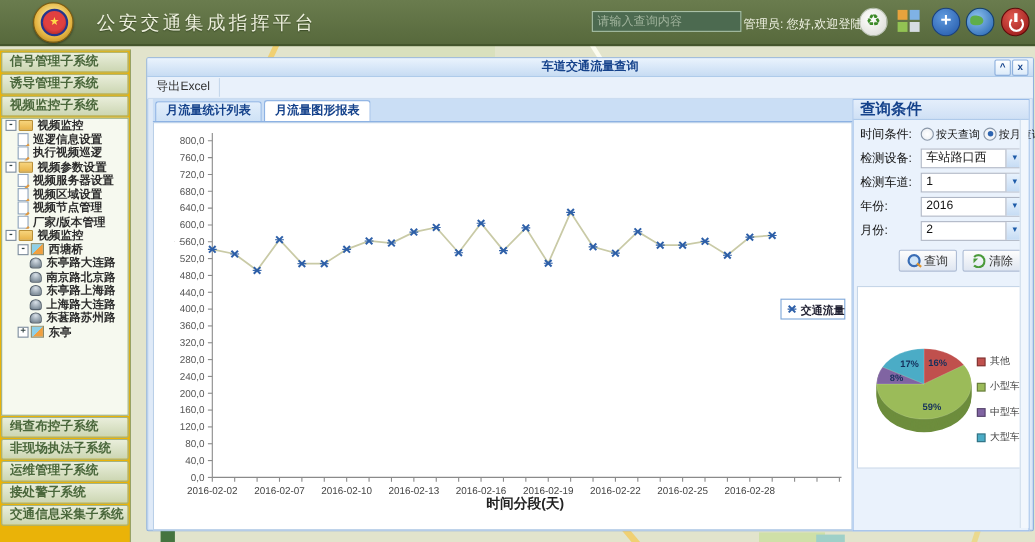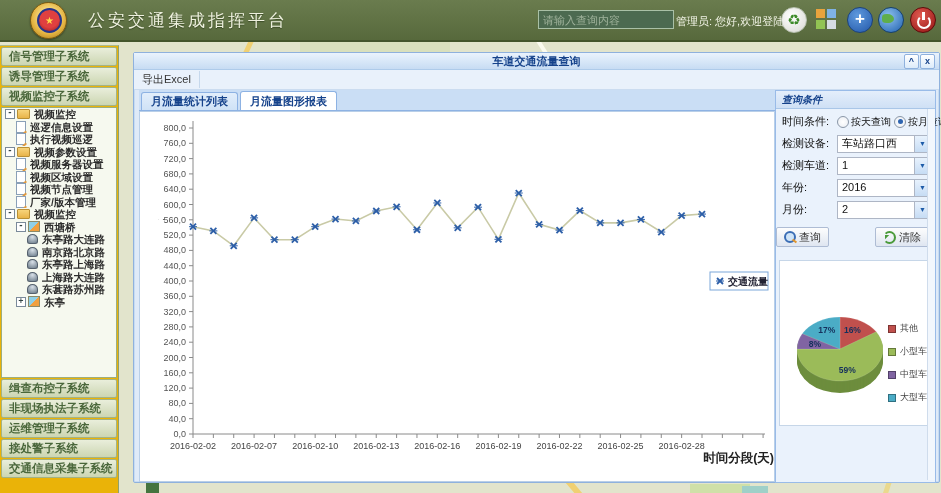--- a/index.html
+++ b/index.html
@@ -73,38 +73,38 @@
   .tb-btn{font-size:11px;color:#333;padding:0 8px;height:17px;line-height:17px;border-right:1px solid #c6d8ec;cursor:pointer;white-space:nowrap;}
   .win-body{position:relative;height:392px;}
   .left-col{position:absolute;left:5px;top:0;width:636px;height:392px;}
   .tabbar{height:20px;background:#cadef5;border-bottom:1px solid #8db2e3;padding-left:2px;display:flex;align-items:flex-end;}
   .tab{height:17px;line-height:17px;padding:0 9px;margin-right:2px;font-size:11px;font-weight:bold;color:#15428b;
        background:linear-gradient(#e2eefb,#cfe2f6);border:1px solid #8db2e3;border-bottom:none;border-radius:3px 3px 0 0;cursor:pointer;white-space:nowrap;}
   .tab.active{background:#fff;height:18px;line-height:18px;}
   .chart-area{position:absolute;left:0;top:21px;width:634px;height:369px;background:#fff;border:1px solid #b9cfe8;}
   .ylab{position:absolute;left:14px;top:96px;writing-mode:vertical-rl;text-orientation:upright;
         font-size:12.5px;font-weight:bold;color:#333;letter-spacing:3px;}
-  .xlab{position:absolute;left:0;right:0;top:338px;text-align:right;font-size:12.5px;font-weight:bold;color:#222;padding-left:41px;}
+  .xlab{position:absolute;left:0;right:0;top:338px;text-align:center;font-size:12.5px;font-weight:bold;color:#222;padding-left:41px;}
   svg text{font-family:"Liberation Sans","DejaVu Sans",sans-serif;}
   
   .right-panel{position:absolute;right:3px;top:0;width:159px;height:391px;background:#eaf2fc;border:1px solid #99bbe8;}
   .qc-header{height:17px;line-height:17px;background:linear-gradient(#e4eefb,#cfe0f5);border-bottom:1px solid #a9c6e8;
-             font-size:10px;font-weight:bold;color:#15428b;padding-left:6px;font-style:italic;}
+             font-size:14px;font-weight:bold;color:#15428b;padding-left:6px;}
   .form{position:absolute;left:0;top:18px;width:100%;}
   .frow{display:flex;align-items:center;height:19px;margin:3px 4px 0 6px;font-size:11px;color:#111;}
   .frow .flabel{width:55px;flex:none;white-space:nowrap;overflow:hidden;}
   .radio{position:relative;display:inline-block;width:10px;height:10px;border:1px solid #8a97a8;border-radius:50%;
          background:radial-gradient(#fff,#e8ecf2);margin-right:2px;flex:none;cursor:pointer;}
   .radio.checked::after{content:'';position:absolute;left:2.5px;top:2.5px;width:5px;height:5px;border-radius:50%;background:#2d64b0;}
   .rlab{font-size:10px;margin-right:3px;white-space:nowrap;}
   .sel{position:relative;flex:1;height:16px;background:#fff;border:1px solid #aeb6c5;cursor:pointer;}
   .sel .val{font-size:11px;padding:1px 4px;line-height:14px;white-space:nowrap;overflow:hidden;margin-right:15px;}
   .sel .trig{position:absolute;right:0;top:0;width:15px;height:100%;background:linear-gradient(#e8f2fd,#c6dcf4);
              border-left:1px solid #aeb6c5;color:#1d5ba8;font-size:7px;text-align:center;line-height:16px;}
-  .btnrow{display:flex;justify-content:space-between;gap:5px;margin:8px 6px 0 0;}
+  .btnrow{display:flex;justify-content:flex-end;gap:5px;margin:8px 6px 0 0;}
   .btn{display:inline-flex;align-items:center;gap:3px;height:18px;padding:0 7px;font-size:11px;color:#333;cursor:pointer;
        background:linear-gradient(#fdfdfd,#dfe6f1);border:1px solid #aebcd4;border-radius:2px;}
   .i-mag{position:relative;width:8px;height:8px;border:2px solid #3a6db5;border-radius:50%;background:#cfe4f8;flex:none;}
   .i-mag::after{content:'';position:absolute;left:6px;top:7px;width:5px;height:2px;background:#e0952f;transform:rotate(40deg);}
   .i-clear{position:relative;width:9px;height:9px;border:2px solid #4a9a3a;border-radius:50%;border-left-color:transparent;flex:none;}
   .i-clear::after{content:'';position:absolute;left:-3px;top:-1px;border:3px solid transparent;border-right-color:#4a9a3a;transform:rotate(45deg);}
   .pie-box{position:absolute;left:3px;top:169px;width:149px;height:164px;background:#fff;border:1px solid #c6d6e8;}
   .pie-legend{position:absolute;right:2px;top:56px;}
   .pl-item{display:flex;align-items:center;height:23px;font-size:9px;color:#444;white-space:nowrap;}
   .pl-sw{width:6px;height:6px;margin-right:4px;border:1px solid rgba(0,0,0,.35);flex:none;}

